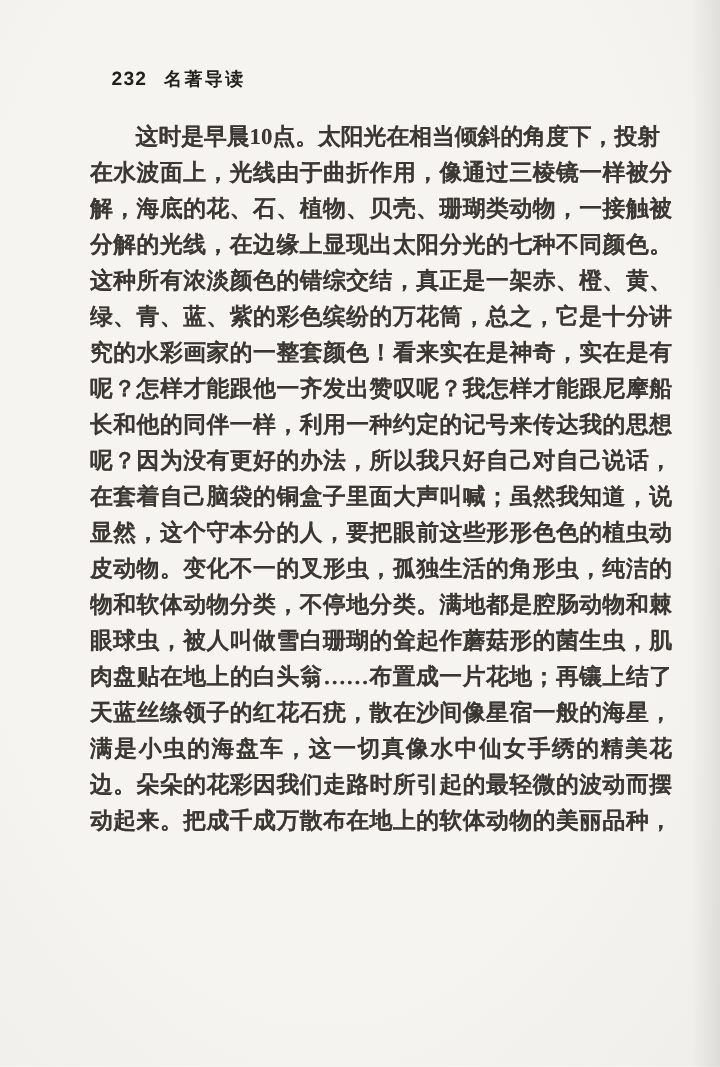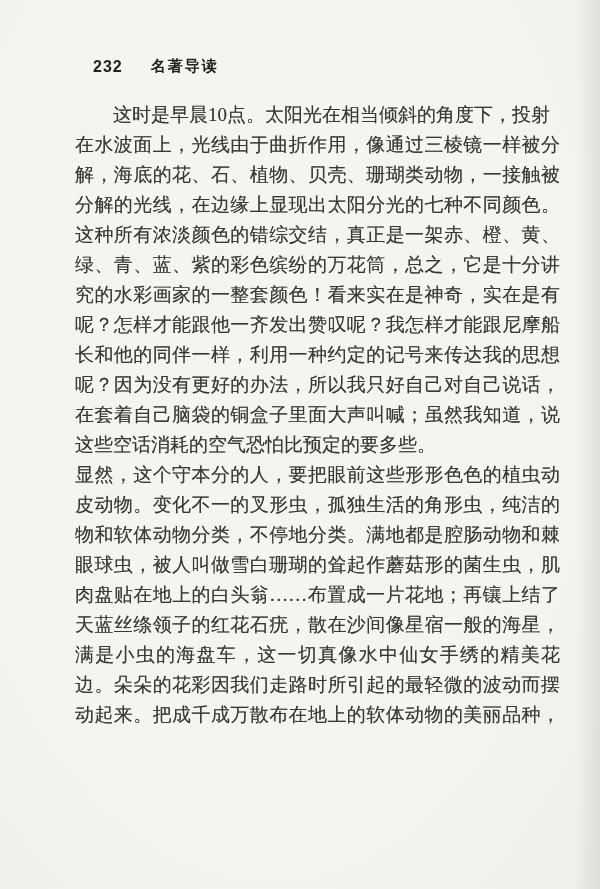--- a/index.html
+++ b/index.html
@@ -24,31 +24,32 @@
     align-items: center;
     color: #23211d;
   }
   .page-number {
     font-family: "Liberation Sans", "DejaVu Sans", sans-serif;
     font-weight: 700;
     font-size: 16px;
     letter-spacing: 1px;
   }
   .head-title {
-    margin-left: 28px;
+    margin-left: 14px;
     font-family: "Liberation Sans", "DejaVu Sans", sans-serif;
     font-weight: 700;
     font-size: 15px;
     letter-spacing: 2px;
   }
   .body-text {
     position: absolute;
     top: 100px;
     left: 75px;
     width: 485px;
+    font-weight: bold;
   }
   .line {
     height: 30px;
     line-height: 30px;
     font-size: 19px;
     color: #3b3833;
     text-align: justify;
     text-justify: inter-character;
     white-space: nowrap;
     text-shadow: 0 0 0.5px rgba(59,56,51,0.55);
@@ -76,21 +77,20 @@
       <div class="line fill">在水波面上，光线由于曲折作用，像通过三棱镜一样被分</div>
       <div class="line fill">解，海底的花、石、植物、贝壳、珊瑚类动物，一接触被</div>
       <div class="line fill">分解的光线，在边缘上显现出太阳分光的七种不同颜色。</div>
       <div class="line fill">这种所有浓淡颜色的错综交结，真正是一架赤、橙、黄、</div>
       <div class="line fill">绿、青、蓝、紫的彩色缤纷的万花筒，总之，它是十分讲</div>
       <div class="line fill">究的水彩画家的一整套颜色！看来实在是神奇，实在是有</div>
       <div class="line fill">呢？怎样才能跟他一齐发出赞叹呢？我怎样才能跟尼摩船</div>
       <div class="line fill">长和他的同伴一样，利用一种约定的记号来传达我的思想</div>
       <div class="line fill">呢？因为没有更好的办法，所以我只好自己对自己说话，</div>
       <div class="line fill">在套着自己脑袋的铜盒子里面大声叫喊；虽然我知道，说</div>
-      <div class="line">这些空话消耗的空气恐怕比预定的要多些。</div>
       <div class="line fill">显然，这个守本分的人，要把眼前这些形形色色的植虫动</div>
       <div class="line fill">皮动物。变化不一的叉形虫，孤独生活的角形虫，纯洁的</div>
       <div class="line fill">物和软体动物分类，不停地分类。满地都是腔肠动物和棘</div>
       <div class="line fill">眼球虫，被人叫做雪白珊瑚的耸起作蘑菇形的菌生虫，肌</div>
       <div class="line fill">肉盘贴在地上的白头翁……布置成一片花地；再镶上结了</div>
       <div class="line fill">天蓝丝绦领子的红花石疣，散在沙间像星宿一般的海星，</div>
       <div class="line fill">满是小虫的海盘车，这一切真像水中仙女手绣的精美花</div>
       <div class="line fill">边。朵朵的花彩因我们走路时所引起的最轻微的波动而摆</div>
       <div class="line fill">动起来。把成千成万散布在地上的软体动物的美丽品种，</div>
     </div>

